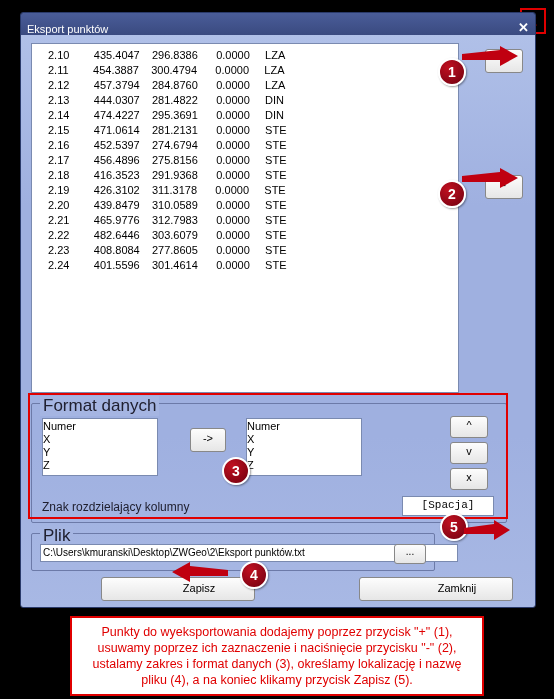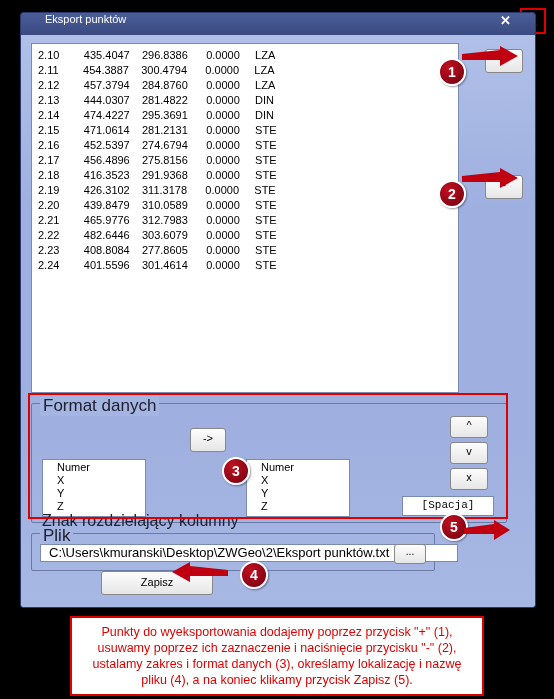--- a/index.html
+++ b/index.html
@@ -21,43 +21,43 @@
     border: 1px solid #2a3a6a;
     border-radius: 3px;
     overflow: hidden;
   }
   .titlebar {
     height: 22px;
     background: linear-gradient(#4a5d99, #3a4a80);
     color: #fff;
     font-size: 11px;
     display: flex;
-    align-items: flex-start;
-    padding: 0 24px;
+    align-items: flex-end;
+    padding: 0 6px;
     justify-content: space-between;
   }
   .close-x {
     color: #fff;
     font-size: 13px;
     cursor: pointer;
     font-weight: bold;
   }
   .dlg-body {
     background: linear-gradient(#b0c0e8, #9fb0e0 30%, #9fb0e0 70%, #a8b8e4);
     height: calc(100% - 22px);
     padding: 8px;
     box-sizing: border-box;
     position: relative;
   }
   .listbox {
     background: #fff;
     border: 1px solid #7a8ab0;
     width: 428px;
     height: 350px;
-    padding: 4px 6px;
+    padding: 4px 16px;
     box-sizing: border-box;
     font-family: Arial, sans-serif;
     font-size: 11px;
     line-height: 15px;
     overflow: hidden;
     white-space: pre;
     position: absolute;
     left: 10px;
     top: 8px;
   }
@@ -94,28 +94,27 @@
   }
   #grp-format {
     left: 10px;
     top: 368px;
     width: 476px;
     height: 120px;
   }
   .fmt-list {
     background: #fff;
     border: 1px solid #7a8ab0;
-    width: 104px;
+    width: 116px;
     height: 58px;
     font-size: 11px;
     overflow-y: scroll;
     box-sizing: border-box;
-    padding: 1px 14px;
+    padding: 1px 0;
     line-height: 13px;
-    margin-top: 41px;
   }
   #fmt-left { position: absolute; left: 10px; top: 14px; }
   #fmt-right{ position: absolute; left: 214px; top: 14px; }
   .arrow-btn {
     position: absolute;
     left: 158px;
     top: 24px;
     width: 34px;
     height: 22px;
     background: linear-gradient(#fdfdfd,#e6e6e6);
@@ -139,23 +138,22 @@
     line-height: 16px;
     cursor: pointer;
   }
   #btn-up { top: 12px; }
   #btn-down { top: 38px; }
   #btn-x { top: 64px; }
   .sep-label {
     position: absolute;
     left: 10px;
     top: 96px;
-    font-size: 16px;
+    font-size: 12px;
     color: #202030;
-    margin-top: 12px;
   }
   .sep-box {
     position: absolute;
     right: 12px;
     top: 92px;
     width: 90px;
     height: 18px;
     background: #fff;
     border: 1px solid #7a8ab0;
     font-size: 11px;
@@ -171,22 +169,22 @@
     height: 38px;
   }
   .path-input {
     position: absolute;
     left: 8px;
     top: 10px;
     width: 418px;
     height: 18px;
     background: #fff;
     border: 1px solid #7a8ab0;
-    font-size: 13px;
-    padding: 0 8px;
+    font-size: 10px;
+    padding: 0 2px;
     box-sizing: border-box;
     line-height: 16px;
     overflow: hidden;
     white-space: nowrap;
   }
   .browse-btn {
     position: absolute;
     right: 8px;
     top: 10px;
     width: 30px;
@@ -195,30 +193,31 @@
     border: 1px solid #888;
     border-radius: 3px;
     font-size: 10px;
     text-align: center;
     line-height: 14px;
     cursor: pointer;
   }
 
   .bottom-btn {
     position: absolute;
-    bottom: 12px;
+    bottom: 6px;
     width: 110px;
     height: 22px;
     background: linear-gradient(#fdfdfd,#e6e6e6);
     border: 1px solid #888;
     border-radius: 3px;
     font-size: 11px;
     text-align: center;
     line-height: 20px;
     cursor: pointer;
+    padding-left: 42px;
   }
   #btn-save { left: 80px; }
   #btn-close { right: 22px; }
 
   .red-box {
     position: absolute;
     border: 2px solid #e00000;
     box-sizing: border-box;
     pointer-events: none;
   }
@@ -314,20 +313,21 @@
       <div class="sep-box">[Spacja]</div>
     </div>
 
     <div class="group" id="grp-plik">
       <div class="group-label">Plik</div>
       <div class="path-input">C:\Users\kmuranski\Desktop\ZWGeo\2\Eksport punktów.txt</div>
       <div class="browse-btn">...</div>
     </div>
 
     <div class="bottom-btn" id="btn-save">Zapisz</div>
+    <div class="bottom-btn" id="btn-close">Zamknij</div>
 
   </div>
 </div>
 
 <div class="red-box" id="red-format"></div>
 
 <div class="marker" style="left:438px; top:58px;">1</div>
 <div class="marker" style="left:438px; top:180px;">2</div>
 <div class="marker" style="left:222px; top:457px;">3</div>
 <div class="marker" style="left:240px; top:561px;">4</div>

